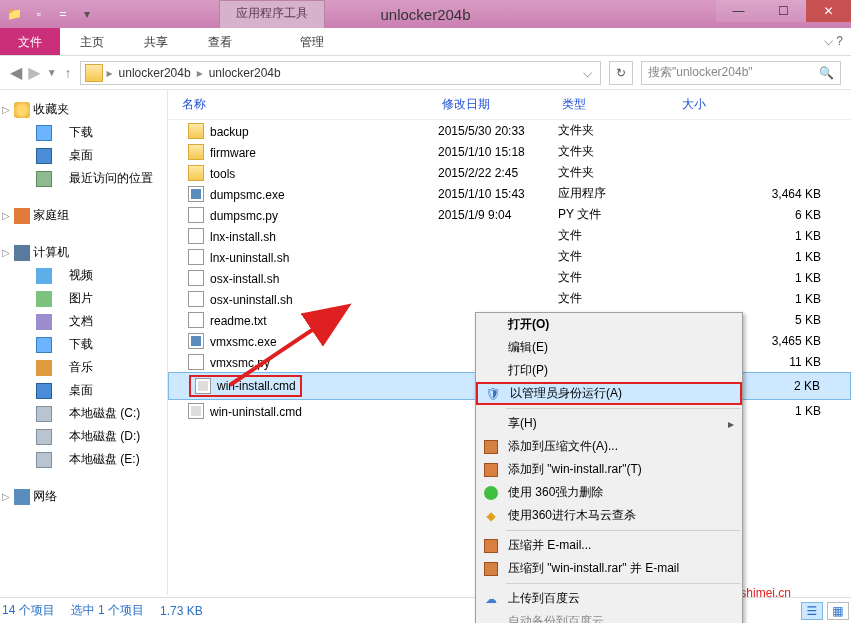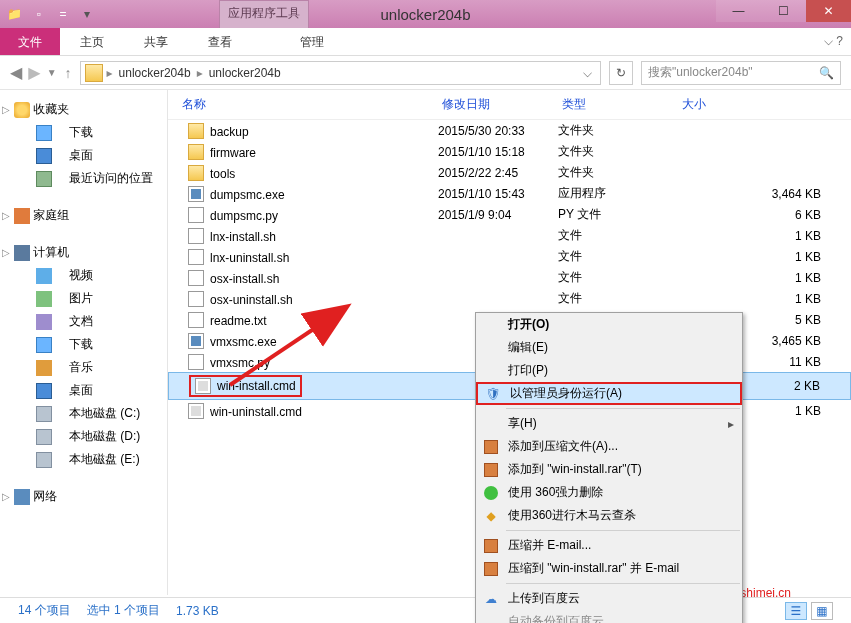--- a/index.html
+++ b/index.html
@@ -2,21 +2,21 @@
 <html><head>
 <meta charset="utf-8">
 <style>
 * { margin: 0; padding: 0; box-sizing: border-box; font-family: "Microsoft YaHei", "Segoe UI", Tahoma, sans-serif; font-size: 12px; }
 body { background: #fff; width: 851px; height: 623px; overflow: hidden; position: relative; }
 
 
 .titlebar { height: 28px; background: linear-gradient(#d89cc4, #cb7fb2); display: flex; align-items: center; position: relative; }
 .titlebar .sysicons { display: flex; gap: 6px; padding: 0 6px; }
 .titlebar .sysicons span { width: 18px; height: 18px; display: inline-flex; align-items: center; justify-content: center; color: #fff; }
-.titlebar .tab-tool { position: absolute; left: 219px; top: 0; height: 38px; background: #d6b2cc; border: 1px solid #b983a8; padding: 4px 8px 0; color: #5c3a50; }
+.titlebar .tab-tool { position: absolute; left: 219px; top: 0; height: 38px; background: #d6b2cc; border: 1px solid #b983a8; padding: 4px 16px 0; color: #5c3a50; }
 .titlebar .title { position: absolute; left: 50%; transform: translateX(-50%); color: #333; font-size: 15px; }
 .titlebar .winbtns { position: absolute; right: 0; top: 0; display: flex; }
 .titlebar .winbtns div { width: 45px; height: 22px; display: flex; align-items: center; justify-content: center; color: #fff; }
 .titlebar .winbtns .close { background: #c75050; }
 .titlebar .winbtns .min, .titlebar .winbtns .max { background: rgba(255,255,255,0.1); color: #333; }
 
 
 .ribbon { height: 28px; background: #fff; border-bottom: 1px solid #ddd; display: flex; align-items: stretch; position: relative; }
 .ribbon .filetab { background: #cb2f7a; color: #fff; padding: 6px 18px; }
 .ribbon .tab { padding: 6px 20px; color: #333; }
@@ -92,21 +92,21 @@
 .horse { color: #e0a020; }
 .cloud { color: #4080d0; }
 
 
 .redarrow { position: absolute; left: 220px; top: 300px; width: 140px; height: 90px; z-index: 20; pointer-events: none; }
 
 
 .watermark { position: absolute; right: 60px; top: 478px; color: #e02020; font-size: 15px; line-height: 1.4; z-index: 5; }
 
 
-.statusbar { position: absolute; bottom: 0; left: 0; right: 0; height: 26px; border-top: 1px solid #ddd; display: flex; align-items: center; padding: 0 18px; gap: 16px; background: #fff; color: #2a70c8; }
+.statusbar { position: absolute; bottom: 0; left: 0; right: 0; height: 26px; border-top: 1px solid #ddd; display: flex; align-items: center; padding: 0 2px; gap: 16px; background: #fff; color: #2a70c8; }
 .statusbar .views { margin-left: auto; display: flex; gap: 4px; }
 .statusbar .views span { width: 22px; height: 18px; border: 1px solid #bbb; display: inline-flex; align-items: center; justify-content: center; }
 .statusbar .views .act { background: #cde8ff; border-color: #7ab8e8; }
 </style>
 </head>
 <body>
 
 <div class="titlebar">
   <div class="sysicons">
     <span>📁</span>

